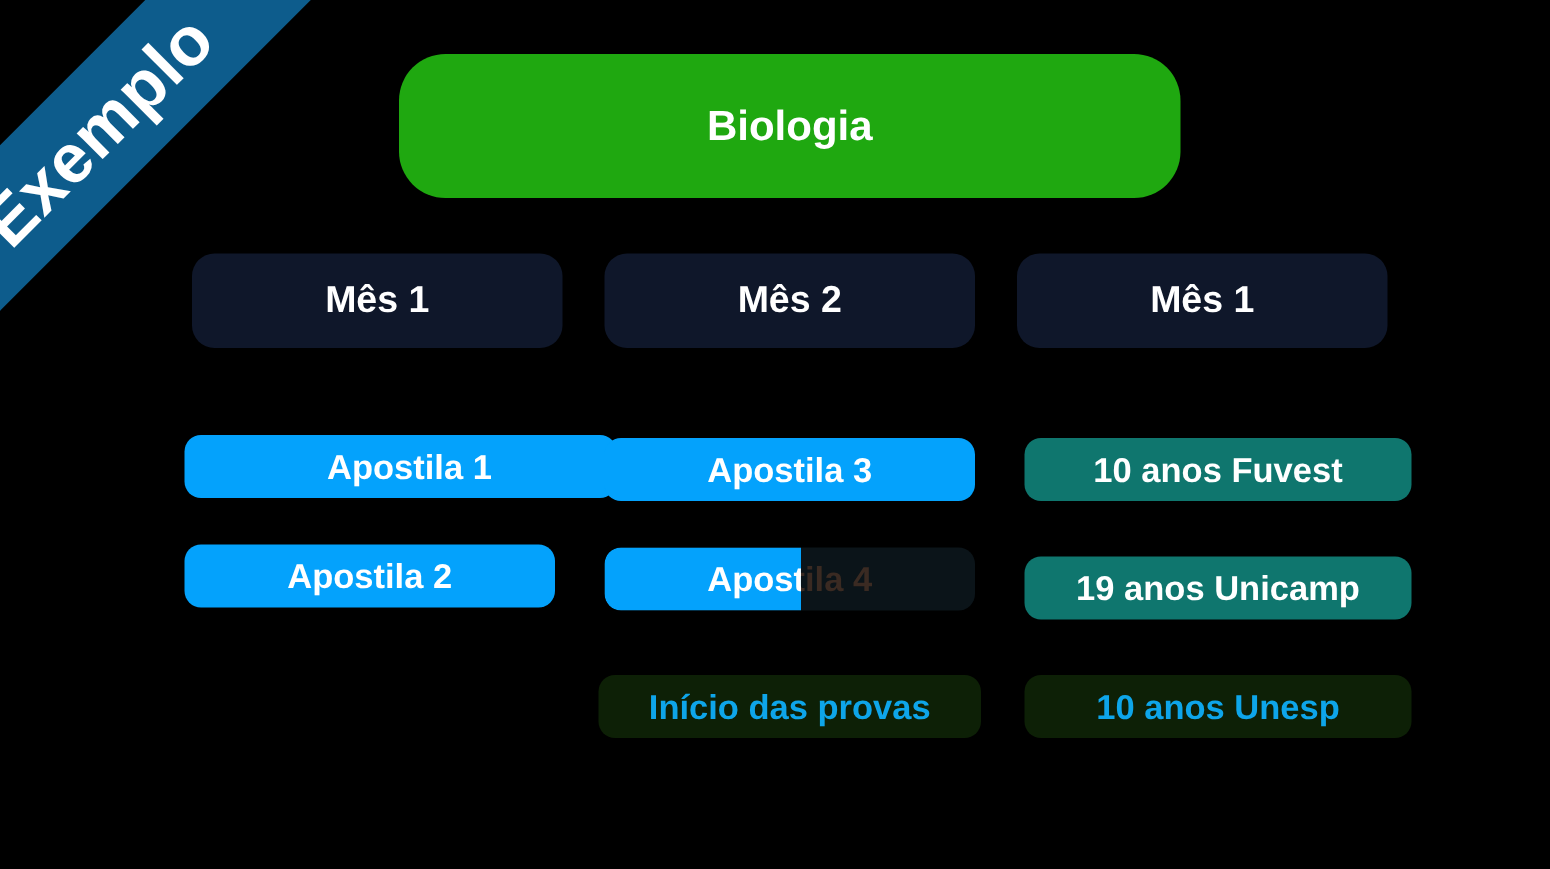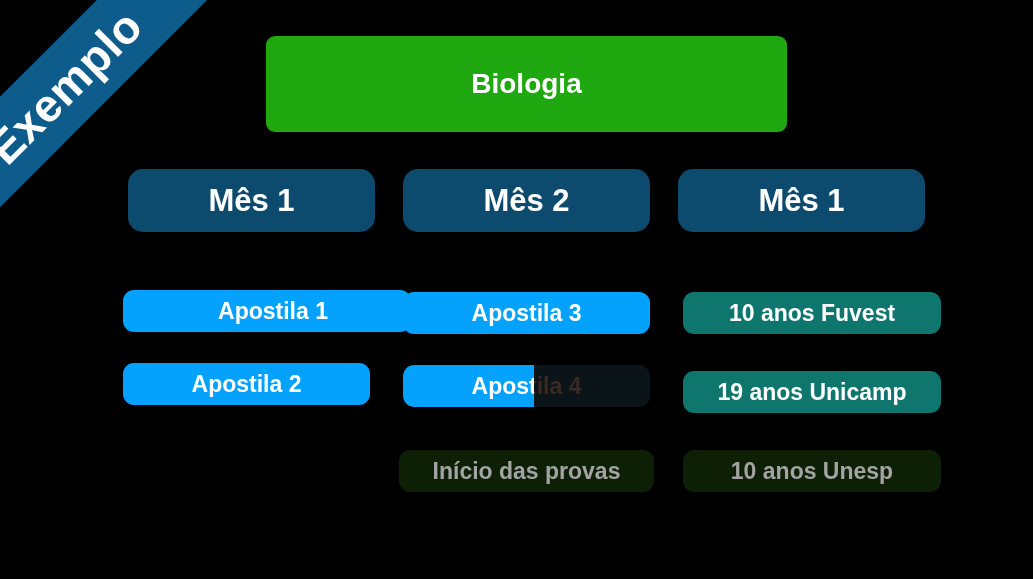--- a/index.html
+++ b/index.html
@@ -56,49 +56,49 @@
     color: #ffffff;
     font-weight: bold;
     text-align: center;
     white-space: nowrap;
     overflow: hidden;
   }
 
   
   .node--title {
     background: #1fa810;
-    border-radius: 9px;
+    border-radius: 31px;
     font-size: 28px;
   }
 
   
   .node--month {
-    background: #0c4a6e;
+    background: #0f172a;
     border-radius: 15px;
-    font-size: 31px;
+    font-size: 25px;
   }
 
   
   .node--apostila {
     background: #04a2fc;
     border-radius: 11px;
     font-size: 23px;
   }
 
   
   .node--exam {
     background: #0f766e;
     border-radius: 11px;
     font-size: 23px;
   }
 
   
   .node--dim {
     background: #0d2006;
-    color: #a3a3a3;
+    color: #0ea5e9;
     border-radius: 11px;
     font-size: 23px;
   }
 
   
   .node--progress {
     background: #0b1419;
     border-radius: 11px;
     font-size: 23px;
     justify-content: center;

